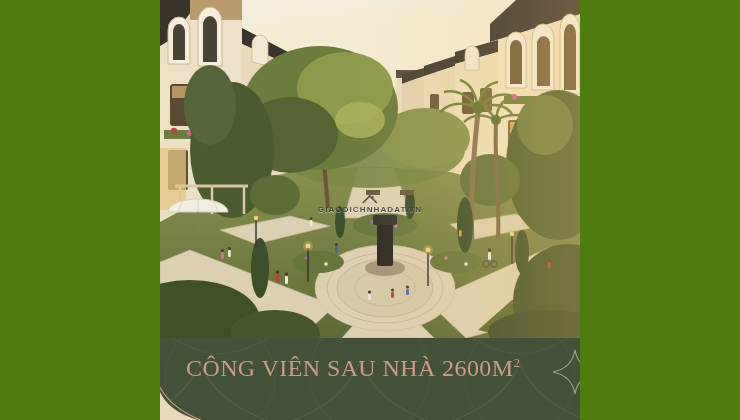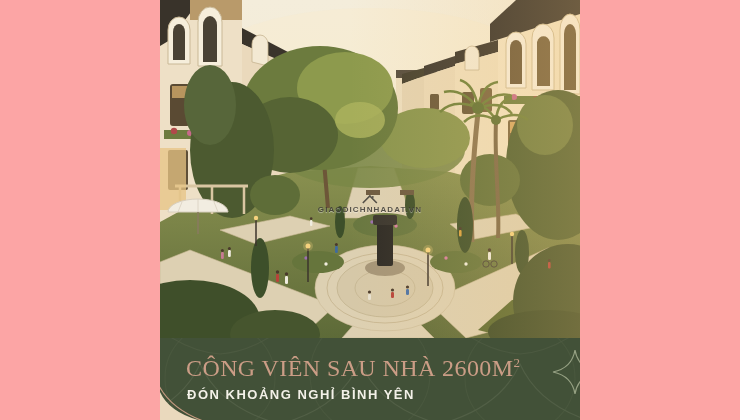--- a/index.html
+++ b/index.html
@@ -1,18 +1,18 @@
 <!DOCTYPE html>
 <html><head>
 <meta charset="utf-8">
 <style>
   html,body{margin:0;padding:0;}
   body{width:740px;height:420px;background:#ffffff;overflow:hidden;
        font-family:"Liberation Sans","DejaVu Sans",sans-serif;}
-  .canvas{position:relative;width:740px;height:420px;background:#fca5a5;}
+  .canvas{position:relative;width:740px;height:420px;background:#4d7c0f;}
   .poster{position:absolute;left:160px;top:0;width:420px;height:420px;overflow:hidden;background:#f2ebd8;}
   .scene{position:absolute;left:0;top:0;display:block;}
   .watermark{position:absolute;left:50%;top:193px;transform:translateX(-50%);
              display:flex;flex-direction:column;align-items:center;gap:1px;
              color:#3e3b36;opacity:.85;pointer-events:none;}
   .watermark .wm-text{font-size:8px;font-weight:bold;letter-spacing:1.1px;white-space:nowrap;
              text-shadow:0 1px 1px rgba(255,255,255,.55);}
   .banner{position:absolute;left:0;top:338px;width:420px;height:82px;background:#425138;overflow:hidden;}
   .banner-pattern{position:absolute;left:0;top:0;}
   .banner-text{position:relative;padding:12px 0 0 26px;}
@@ -334,18 +334,17 @@
           <circle cx="360" cy="40" r="55" opacity=".45"></circle>
           <path d="M0,-8 Q30,14 60,16 Q90,14 120,-8" opacity=".6"></path>
           <path d="M300,-8 Q330,14 360,16 Q390,14 420,-8" opacity=".6"></path>
         </g>
         <path d="M415,12 Q418,30 437,34 Q418,38 415,56 Q412,38 393,34 Q412,30 415,12" stroke="#96a183" stroke-width="1.2" fill="none"></path>
         <path d="M-2,46 Q12,74 52,86" stroke="#c59a80" stroke-width="1.2" fill="none"></path>
         <path d="M0,84 L0,54 Q10,76 46,84 Z" fill="#ead9bd"></path>
       </svg>
       <div class="banner-text">
         <h1 class="banner-title"><span>CÔNG VIÊN SAU NHÀ 2600M</span><sup>2</sup></h1>
-        <p class="banner-subtitle">ĐÓN KHOẢNG NGHỈ BÌNH YÊN</p>
       </div>
     </div>
 
   </div>
 </div>
 
 </body></html>

